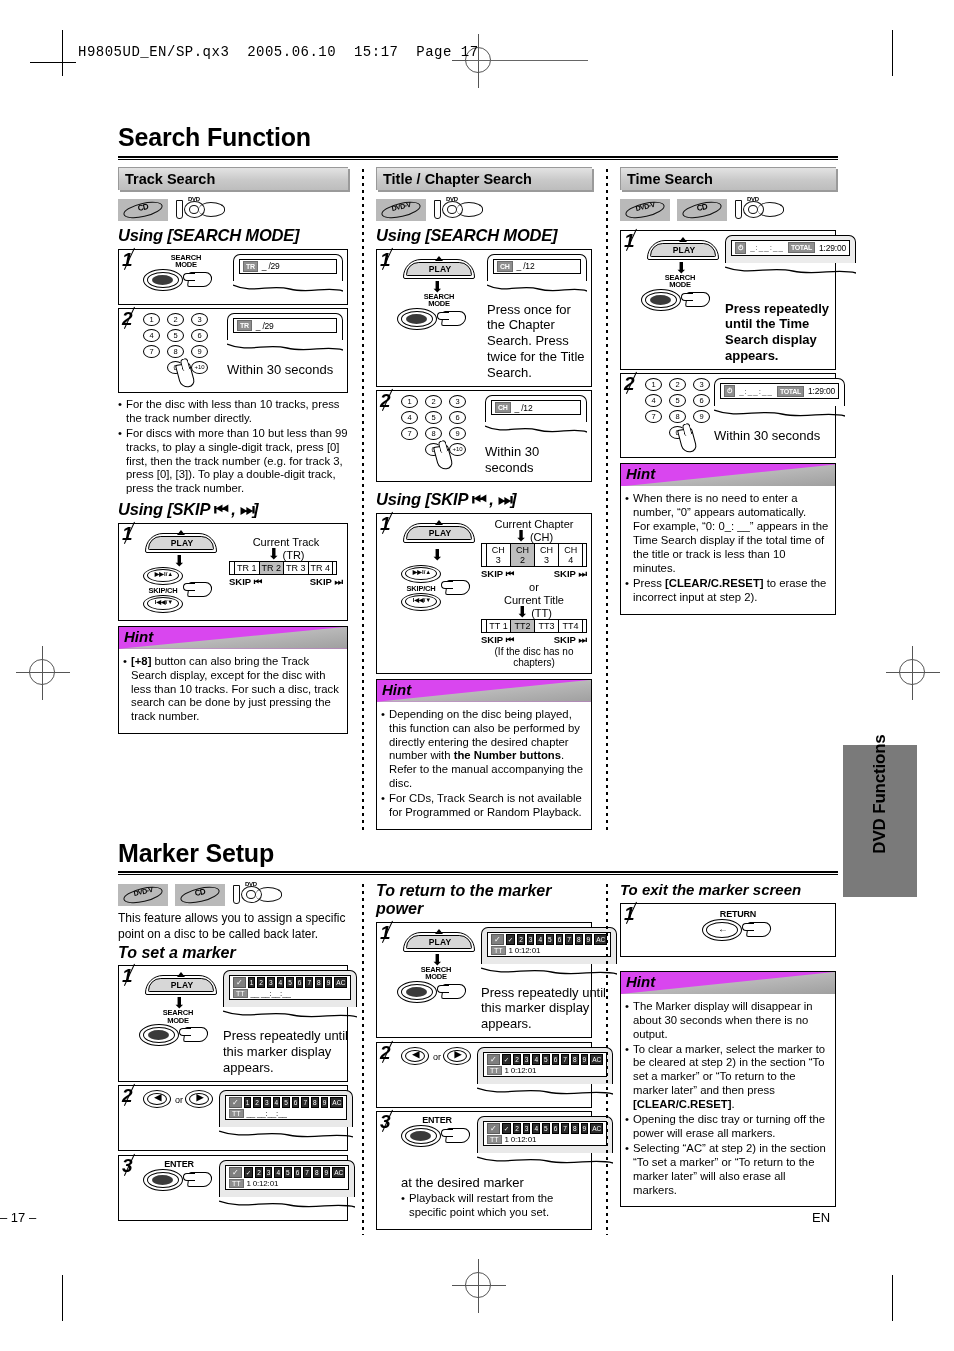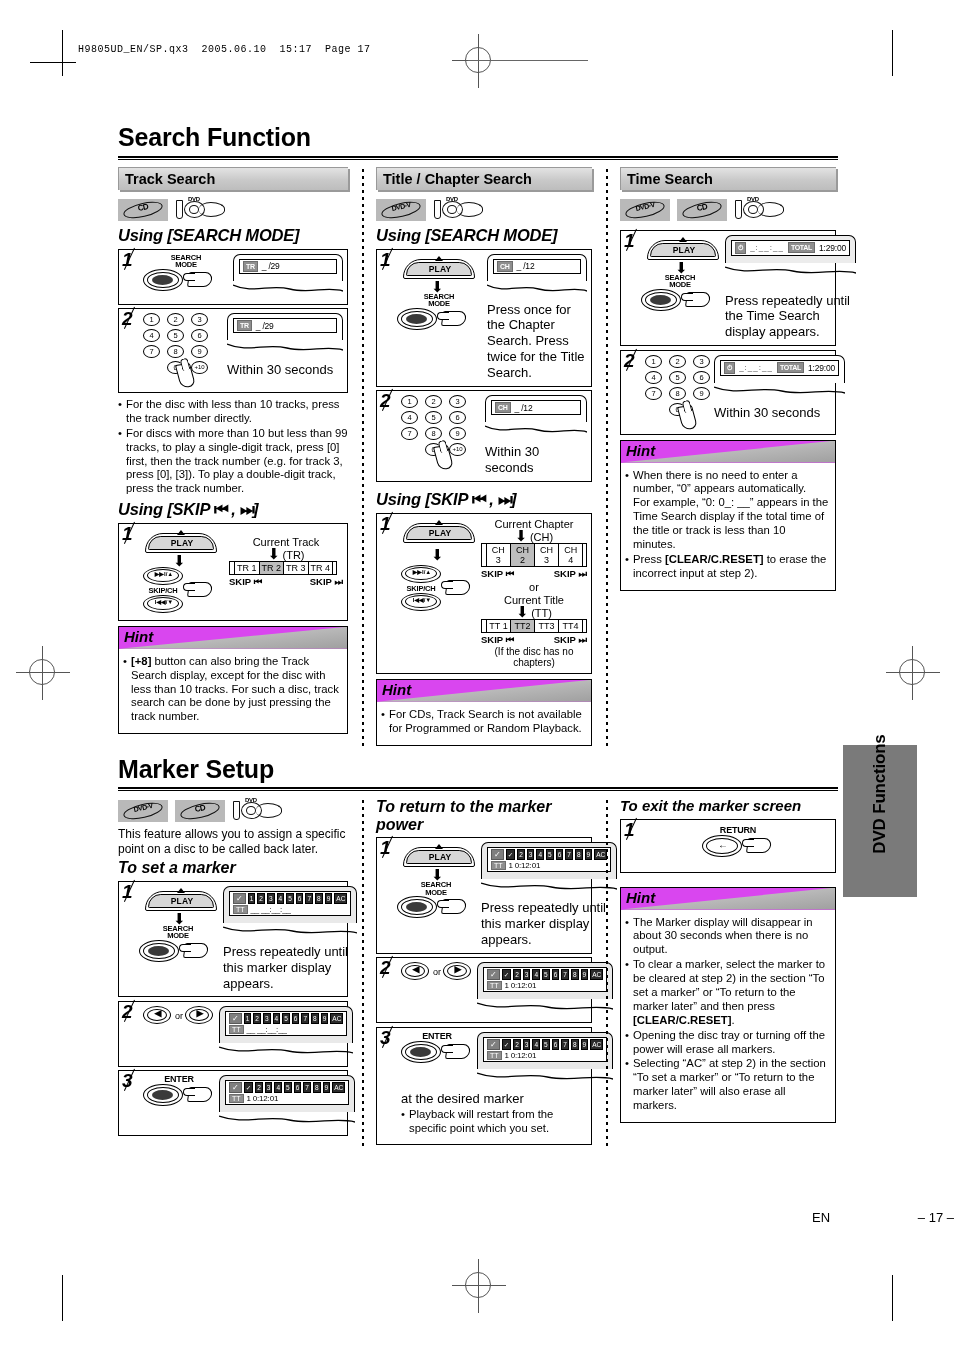--- a/index.html
+++ b/index.html
@@ -22,21 +22,21 @@
   .reg:before, .reg:after {
     content:""; position:absolute; background:#555;
   }
   .reg:before { left:-14px; top:12px; width:54px; height:1px; }
   .reg:after  { top:-14px; left:12px; height:54px; width:1px; }
 
   
   .prepress {
     position:absolute; left:78px; top:44px;
     font-family:"Liberation Mono", monospace;
-    font-size:10px; letter-spacing:.5px; white-space:pre; color:#000;
+    font-size:14px; letter-spacing:.5px; white-space:pre; color:#000;
   }
   .prepress-rule { position:absolute; left:468px; top:60px; width:120px; height:1px; background:#666; }
 
   
   .page { position:absolute; left:118px; top:124px; width:720px; }
 
   h1.sec-title {
     font-size:25px; font-weight:bold; margin:0 0 4px 0;
     letter-spacing:-0.2px; line-height:1.1;
   }
@@ -224,21 +224,21 @@
     position:absolute; left:843px; top:745px; width:74px; height:152px;
     background:#7a7a7a;
   }
   .sidetab span {
     position:absolute; left:-39px; top:39px; width:152px; text-align:center;
     transform:rotate(-90deg);
     font-size:17px; font-weight:bold; color:#000; letter-spacing:-.2px;
   }
 
   
-  .foot-page { position:absolute; left:0; right:0; top:1210px; text-align:right; font-size:13px; }
+  .foot-page { position:absolute; left:0; right:0; top:1210px; text-align:left; font-size:13px; }
   .foot-en { position:absolute; left:812px; top:1210px; font-size:13px; }
 </style>
 </head>
 <body>
 
 <div class="crop" style="left:62px;top:30px;width:1px;height:46px;"></div>
 <div class="crop" style="left:30px;top:62px;width:46px;height:1px;"></div>
 <div class="crop" style="left:892px;top:30px;width:1px;height:46px;"></div>
 <div class="crop" style="left:62px;top:1275px;width:1px;height:46px;"></div>
 <div class="crop" style="left:892px;top:1275px;width:1px;height:46px;"></div>
@@ -614,20 +614,21 @@
         </div>
       </div>
 
       <div class="hint">
         <div class="cap">
             <div class="wedge"></div>
             <div class="word">Hint</div>
           </div>
         <div class="body">
           <ul class="bul">
+            <li>Depending on the disc being played, this function can also be performed by directly entering the desired chapter number with <b>the Number buttons</b>. Refer to the manual accompanying the disc.</li>
             <li>For CDs, Track Search is not available for Programmed or Random Playback.</li>
           </ul>
         </div>
       </div>
     </div>
 
     <div class="col c3">
       <div class="vdot"></div>
       <div class="hdr-bar">Time Search</div>
 
@@ -684,21 +685,21 @@
                     <span class="seg">⏱</span>
                     <span class="segdot">_:__:__</span>
                     <span class="seg">TOTAL</span>
                     <span class="segnum">1:29:00</span>
                   </div>
                 </div>
                 <svg class="wave" viewBox="0 0 120 11" preserveAspectRatio="none">
                   <path d="M0,1 C22,10 40,0 62,5 C84,10 102,2 120,7" fill="none" stroke="#000" stroke-width="1.3"></path>
                 </svg>
               </div>
-              <div class="txtblock big" style="margin-top:12px;">Press repeatedly until the Time Search display appears.</div>
+              <div class="txtblock big" style="margin-top:20px;font-weight:bold;">Press repeatedly until the Time Search display appears.</div>
             </div>
           </div>
         </div>
       </div>
 
       <div class="step">
         <div class="step-num">2</div>
           <div class="step-slash"></div>
         <div class="step-body" style="display:flex;align-items:flex-start;gap:4px;">
           <div class="keypad" style="width:80px;">

